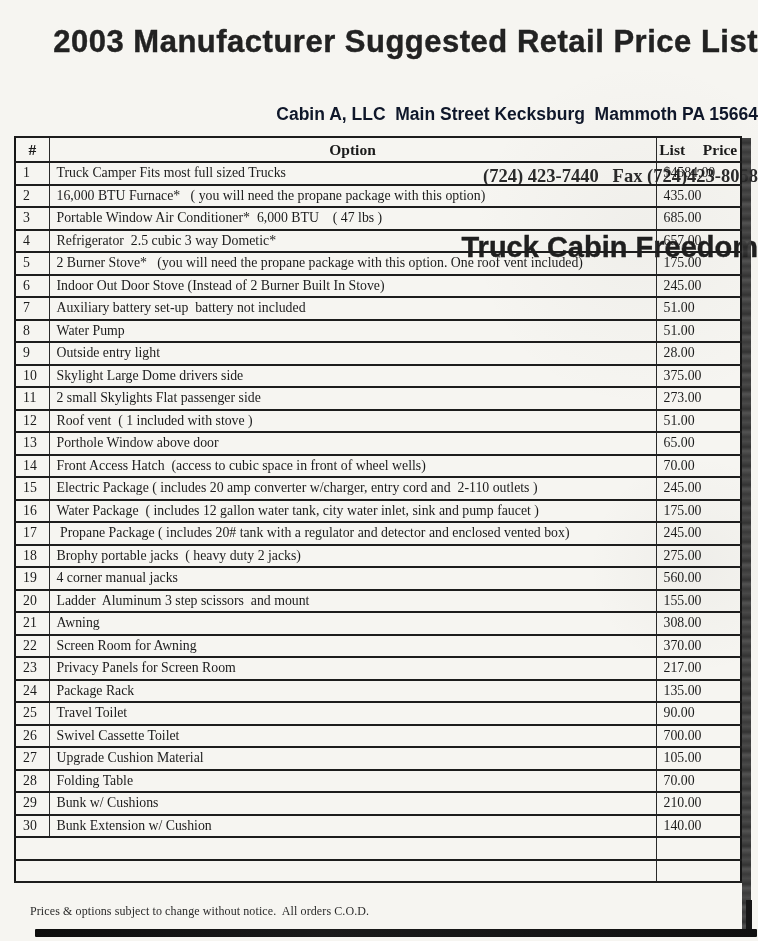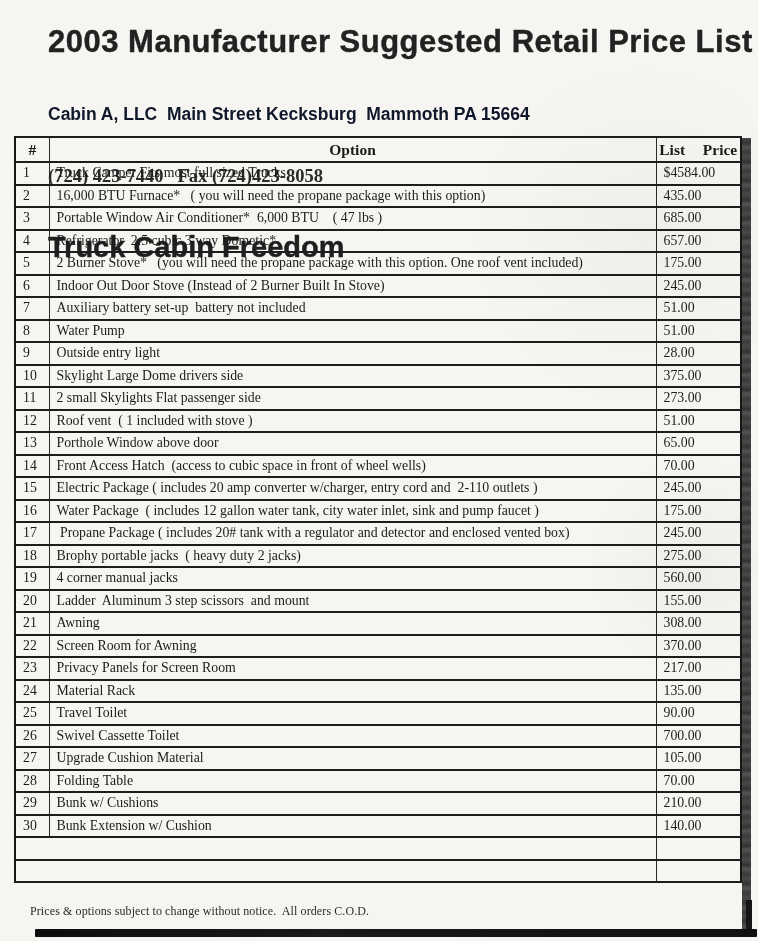--- a/index.html
+++ b/index.html
@@ -18,23 +18,22 @@
     font-family: "Liberation Serif", serif;
     color: #1b1b1b;
   }
   .page {
     position: absolute;
     inset: 0;
   }
 
   
   .doc-header {
-    text-align: left;
+    text-align: right;
     white-space: pre-wrap;
-    padding-left: 48px;
   }
   .title-main {
     font-family: "Liberation Sans", sans-serif;
     font-weight: bold;
     font-size: 31px;
     letter-spacing: 0.5px;
     margin: -12px 0 0 0;
     color: #222;
     -webkit-text-stroke: 0.4px #222;
   }
@@ -284,21 +283,21 @@
           <td class="cell-opt">Screen Room for Awning</td>
           <td class="cell-price">370.00</td>
         </tr>
         <tr>
           <td class="cell-num">23</td>
           <td class="cell-opt">Privacy Panels for Screen Room</td>
           <td class="cell-price">217.00</td>
         </tr>
         <tr>
           <td class="cell-num">24</td>
-          <td class="cell-opt">Material Rack</td>
+          <td class="cell-opt">Package Rack</td>
           <td class="cell-price">135.00</td>
         </tr>
         <tr>
           <td class="cell-num">25</td>
           <td class="cell-opt">Travel Toilet</td>
           <td class="cell-price">90.00</td>
         </tr>
         <tr>
           <td class="cell-num">26</td>
           <td class="cell-opt">Swivel Cassette Toilet</td>

